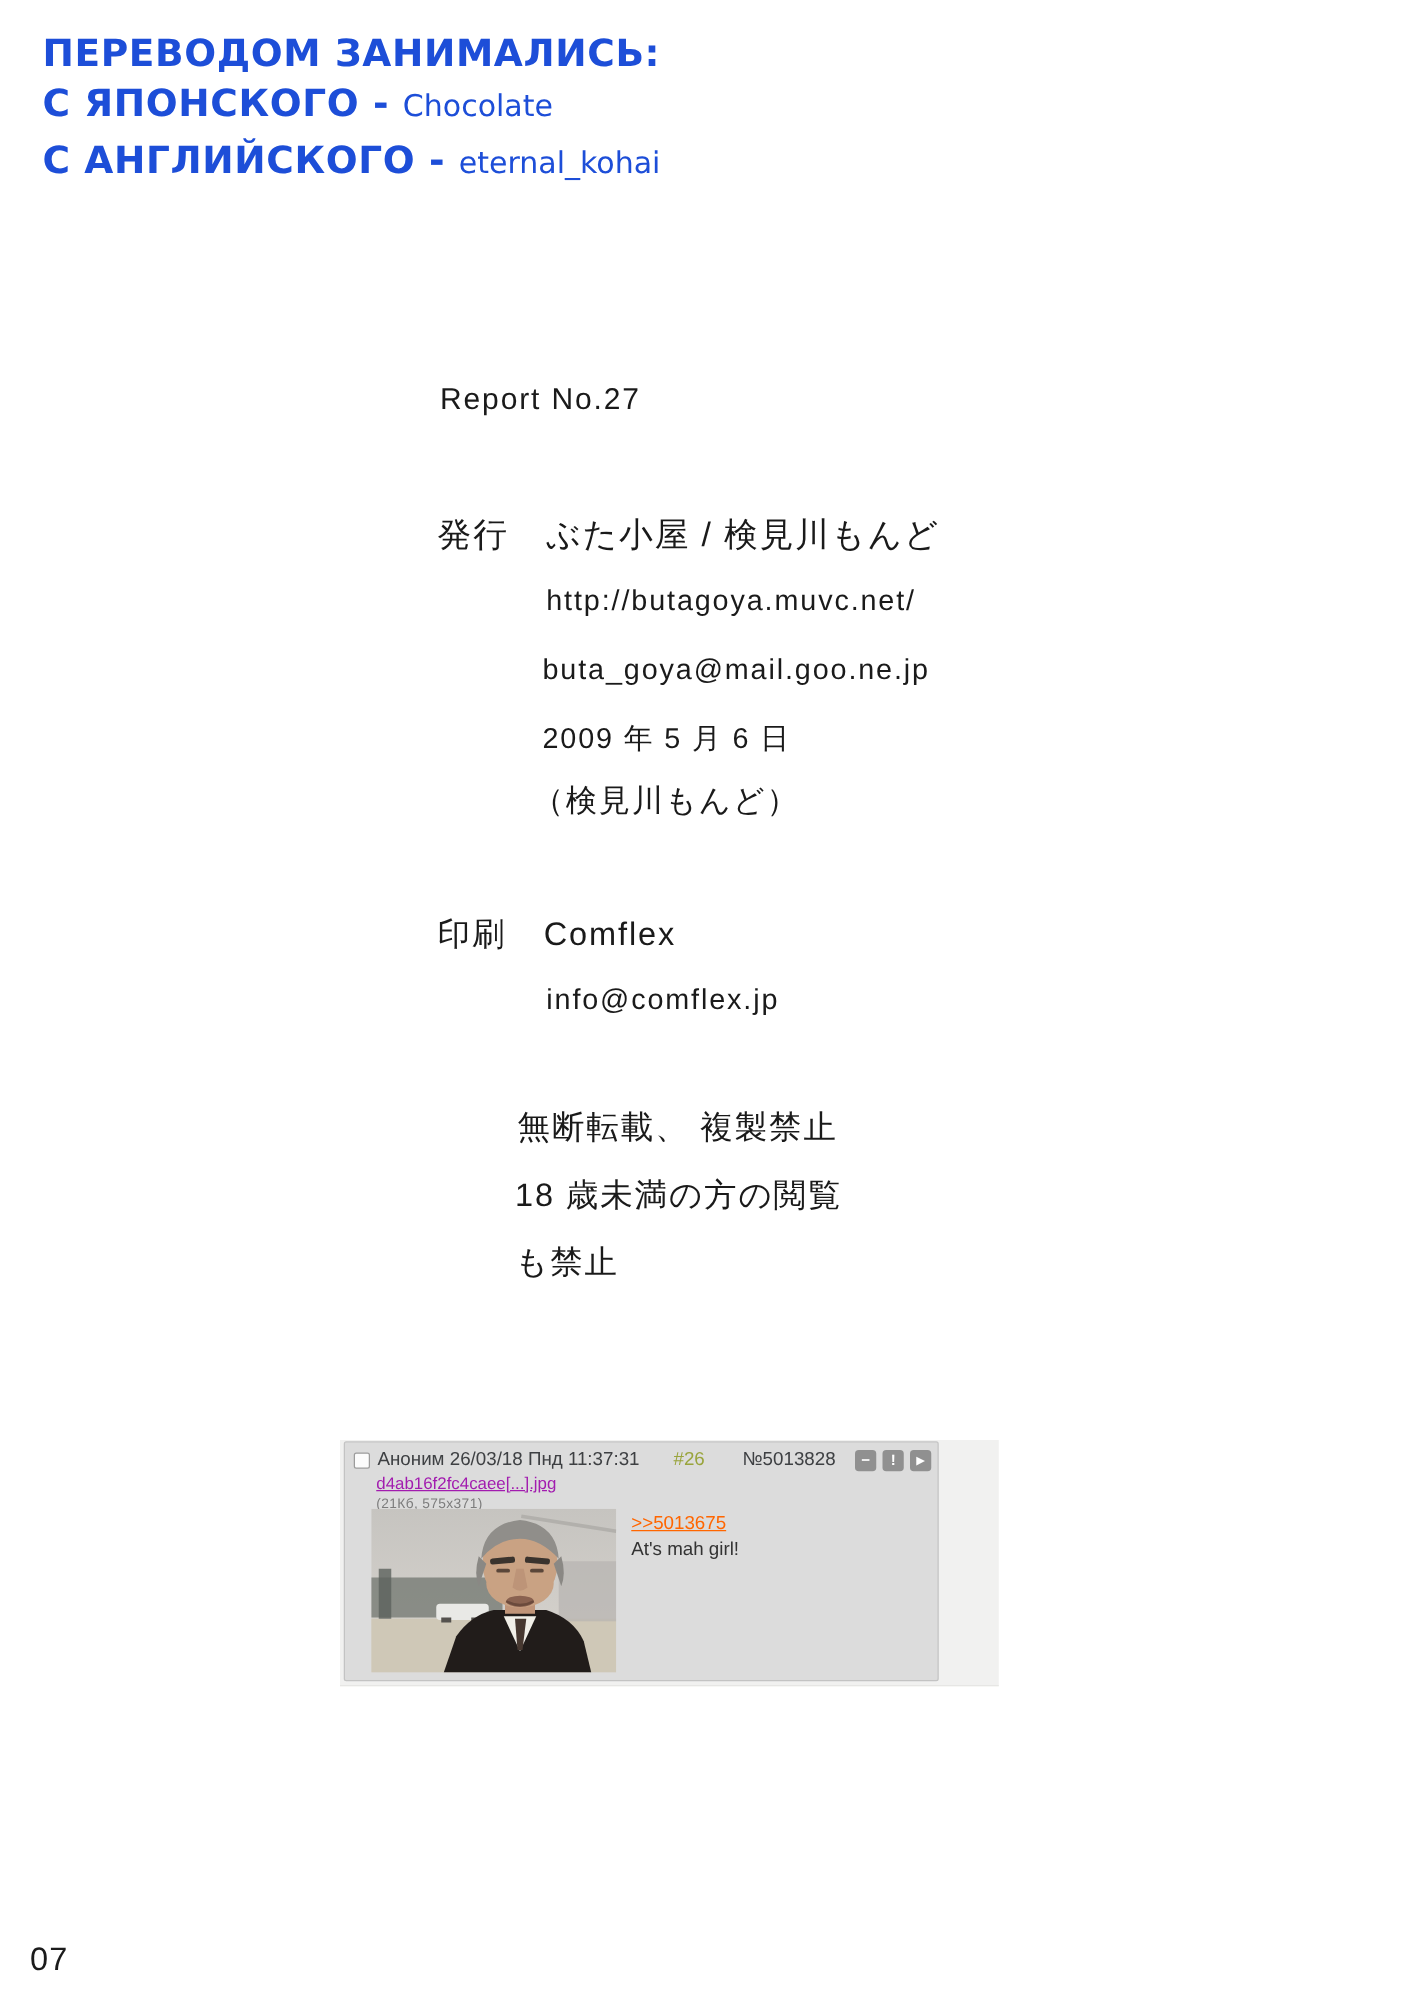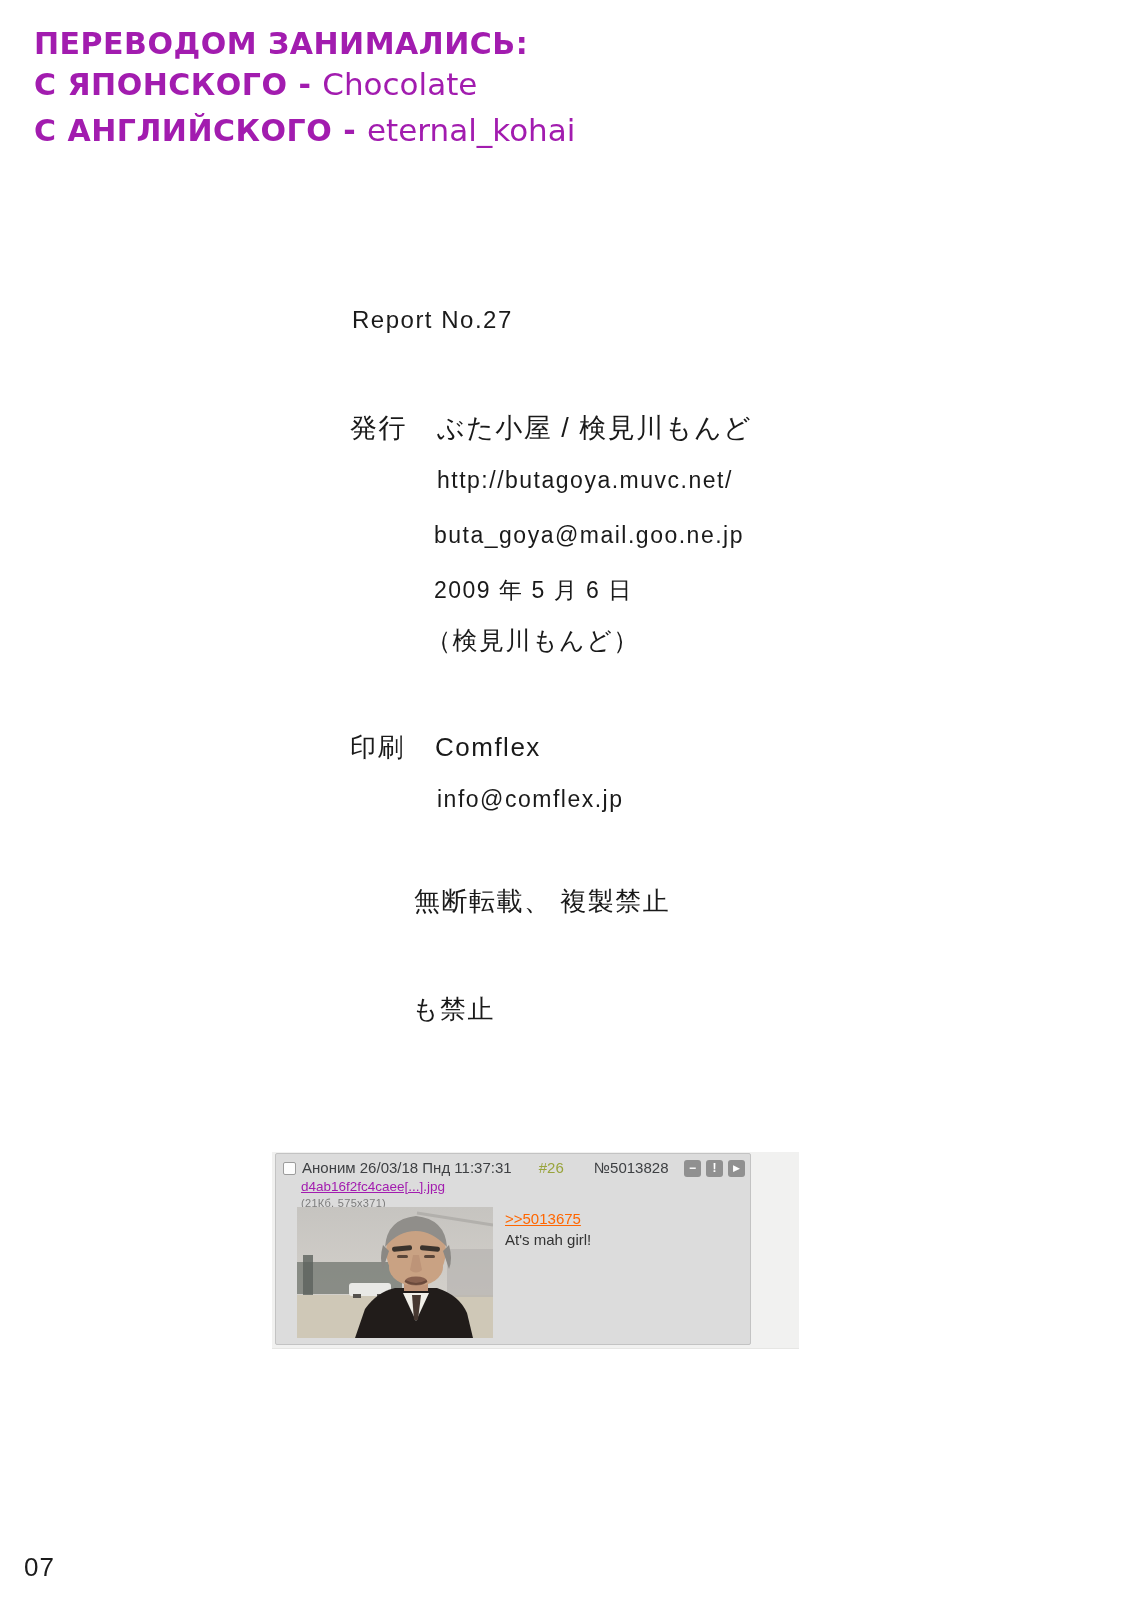--- a/index.html
+++ b/index.html
@@ -8,31 +8,31 @@
     width: 1130px;
     height: 1600px;
     background: #ffffff;
     overflow: hidden;
     font-family: "Liberation Sans", "DejaVu Sans", sans-serif;
     color: #1c1c1c;
   }
   .abs { position: absolute; }
 
   
-  .credits { color: #a21caf; }
+  .credits { color: #1d4ed8; }
   .credits .heavy {
     font-family: "DejaVu Sans", sans-serif;
     font-weight: 800;
     font-size: 30px;
     letter-spacing: 0.5px;
   }
   .credits .hand {
     font-family: "DejaVu Sans", sans-serif;
     font-weight: 400;
-    font-size: 31px;
+    font-size: 24px;
   }
 
   
   .colo {
     color: #1a1a1a;
     letter-spacing: 1.5px;
     white-space: nowrap;
   }
   .colo .label { display: inline-block; margin-right: 30px; }
 
@@ -132,20 +132,21 @@
   <div class="abs colo" style="left:434px; top:522px; font-size:23px;">buta_goya@mail.goo.ne.jp</div>
   <div class="abs colo" style="left:434px; top:575px; font-size:23px;">2009 年 5 月 6 日</div>
   <div class="abs colo" style="left:426px; top:624px; font-size:25px;">（検見川もんど）</div>
 
   <div class="abs colo" style="left:350px; top:730px; font-size:26px;">
     <span class="label">印刷</span><span>Comflex</span>
   </div>
   <div class="abs colo" style="left:437px; top:786px; font-size:23px;">info@comflex.jp</div>
 
   <div class="abs colo" style="left:414px; top:884px; font-size:26px;">無断転載、 複製禁止</div>
+  <div class="abs colo" style="left:412px; top:939px; font-size:26px;">18 歳未満の方の閲覧</div>
   <div class="abs colo" style="left:412px; top:992px; font-size:26px;">も禁止</div>
 
   <div class="abs board-shot" style="left:272px; top:1152px; width:527px; height:196px;">
     <div class="post-box">
 
       <span class="post-checkbox"></span>
 
       <div class="post-header">
         <span>Аноним</span>
         <span>26/03/18 Пнд 11:37:31</span>

